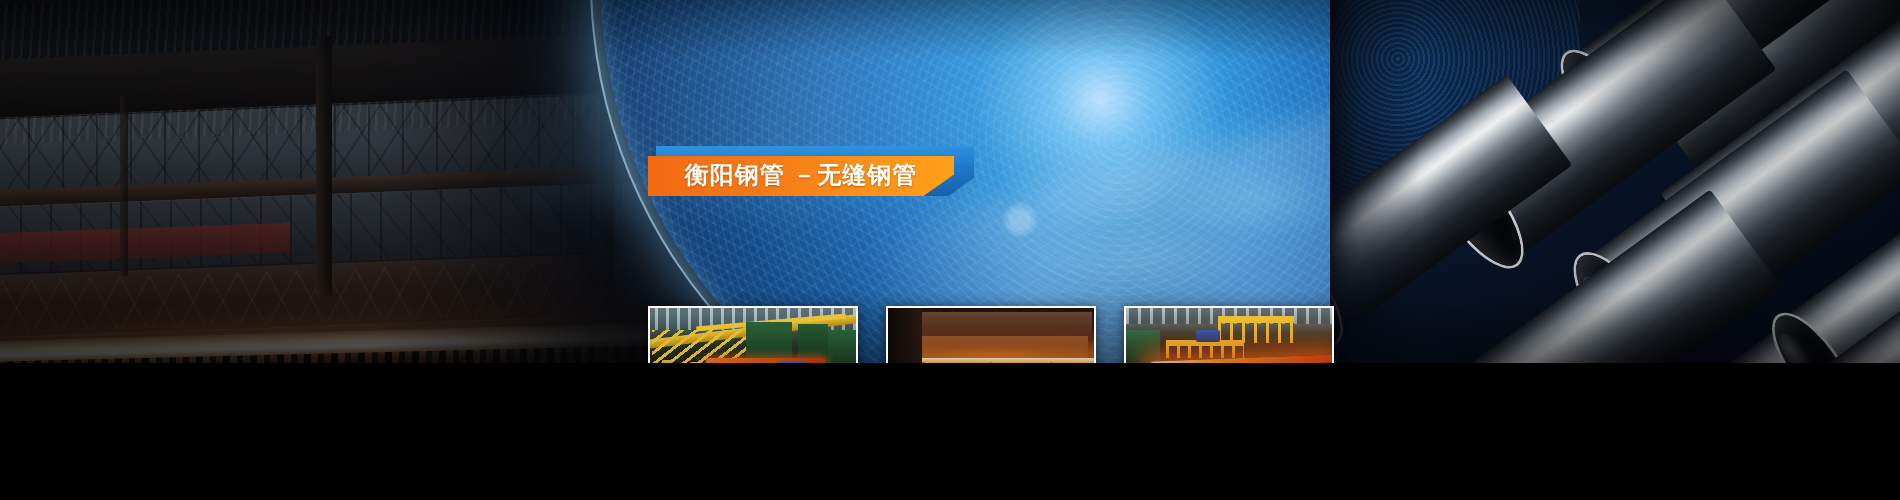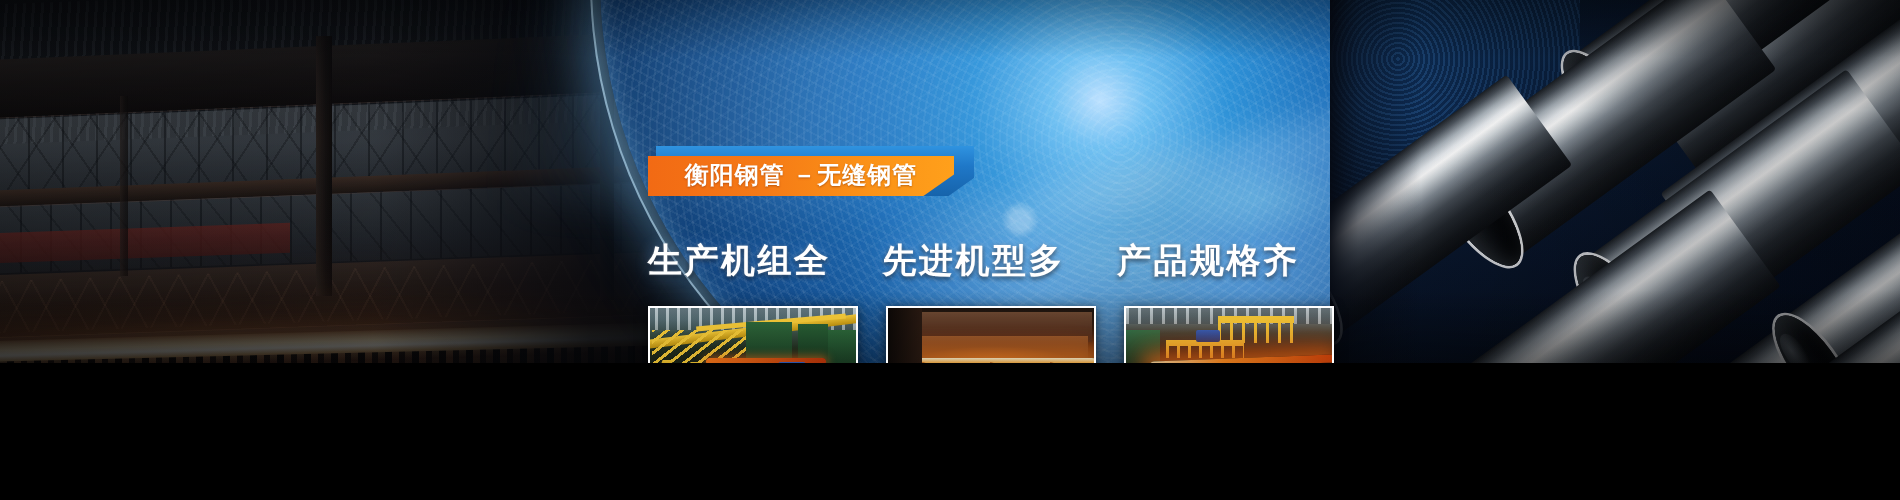--- a/index.html
+++ b/index.html
@@ -493,27 +493,20 @@
 
   <div class="content">
 
     <div class="badge-wrap">
       <div class="badge-tab"></div>
       <div class="badge">
         <span class="badge-text">衡阳钢管 －无缝钢管</span>
       </div>
     </div>
 
-    <div class="headline">
-      <span class="phrase">生产机组全</span>
-      <span class="gap"></span>
-      <span class="phrase">先进机型多</span>
-      <span class="gap"></span>
-      <span class="phrase">产品规格齐</span>
-    </div>
 
     <div class="thumbs">
 
       <div class="thumb">
         <div class="thumb-img t1">
           <div class="roofbars"></div>
           <div class="walkway"></div>
           <div class="rail"></div>
           <div class="stairs"></div>
           <div class="mach-a"></div>

